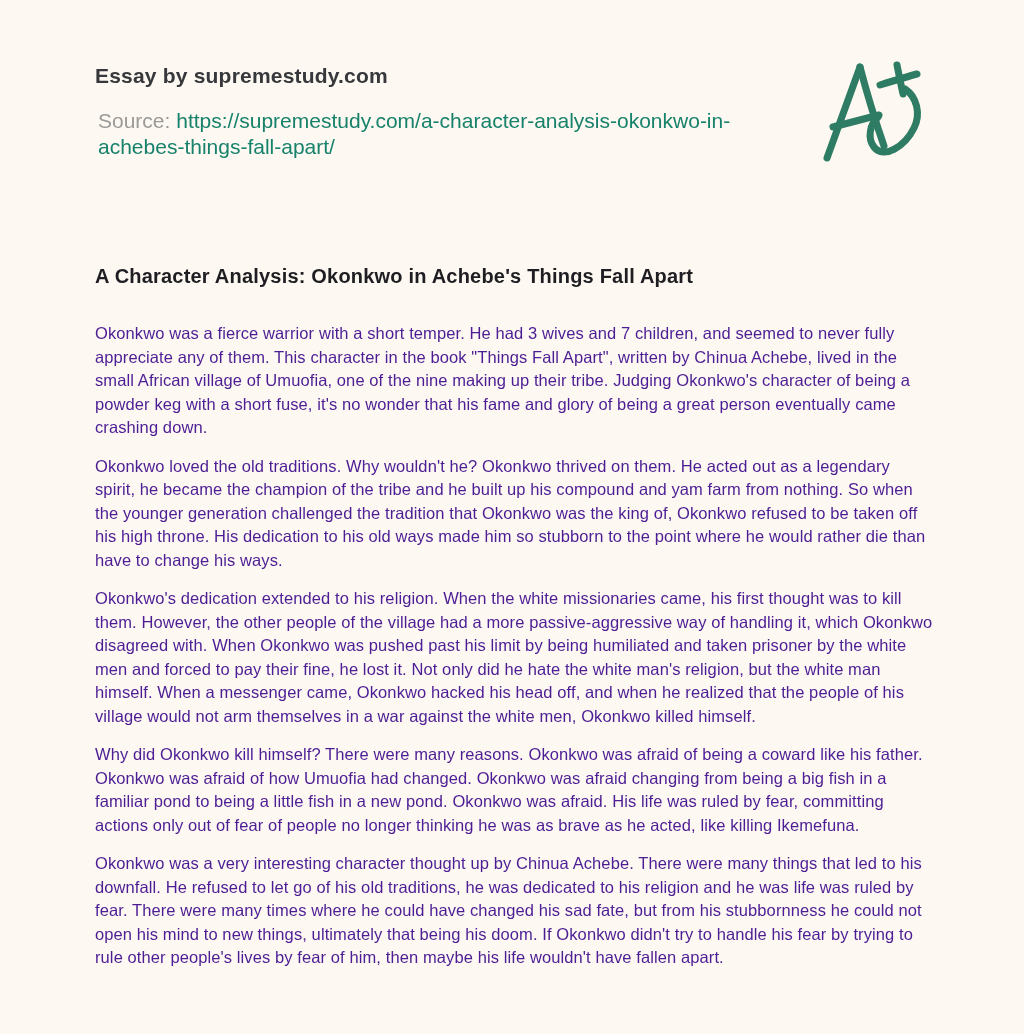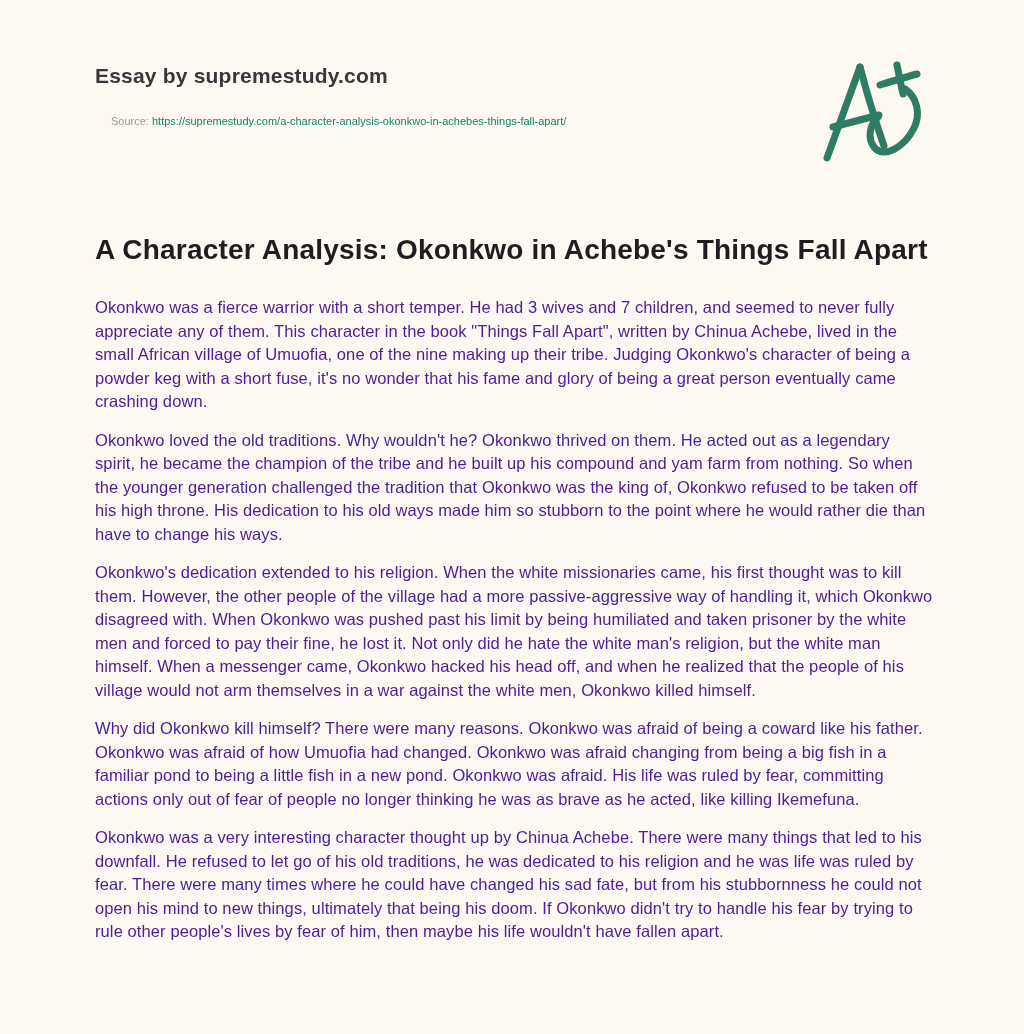--- a/index.html
+++ b/index.html
@@ -21,44 +21,44 @@
     padding-top: 64px;
   }
   .essay-by {
     font-size: 21px;
     font-weight: 700;
     color: #37383c;
     letter-spacing: 0.2px;
     margin: 0 0 20px 0;
   }
   .source-line {
-    font-size: 11px;
+    font-size: 21px;
     line-height: 26px;
     color: #9a9a98;
     max-width: 690px;
-    margin: 16px;
+    margin: 3px;
     overflow-wrap: break-word;
   }
   .source-link {
     color: #17826B;
     text-decoration: none;
   }
   .logo {
     position: absolute;
     top: 60px;
     left: 725px;
     width: 104px;
     height: 104px;
   }
   .logo svg {
     width: 100%;
     height: 100%;
   }
   .article-title {
-    font-size: 28px;
+    font-size: 20px;
     line-height: 40px;
     font-weight: 700;
     color: #1e1e22;
     margin: 96px 0 26px 0;
     letter-spacing: 0.2px;
   }
   .para {
     font-size: 16.5px;
     line-height: 23.5px;
     color: #4c1d95;

